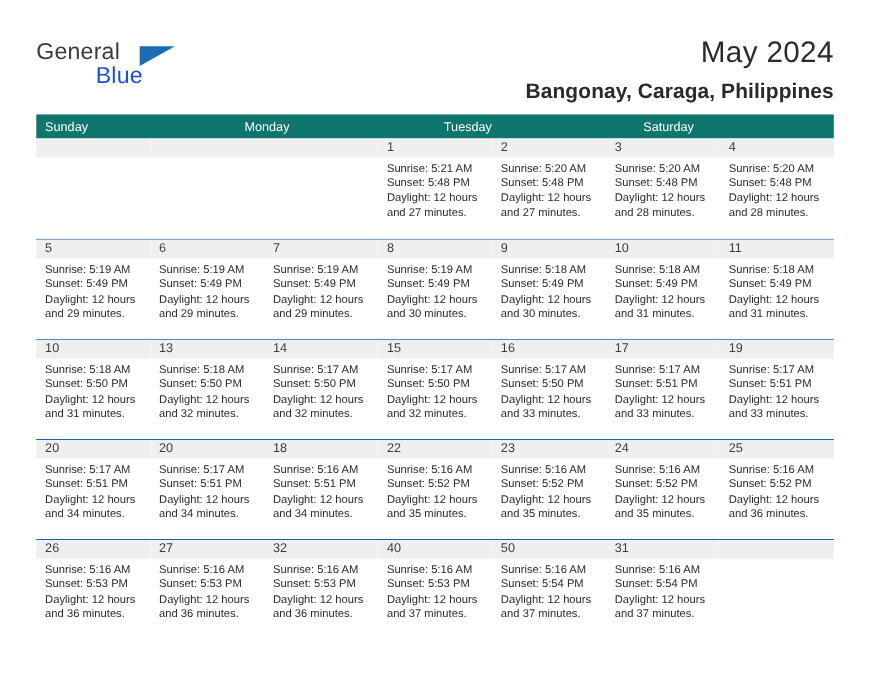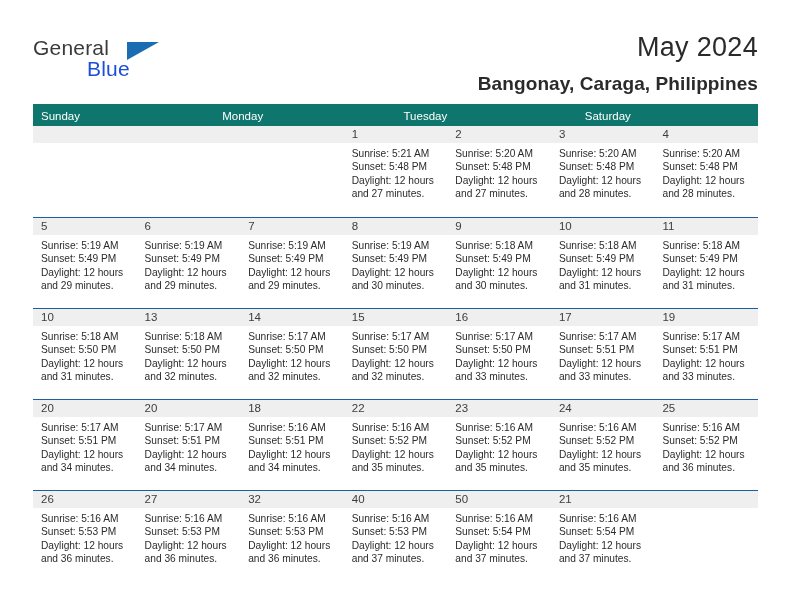--- a/index.html
+++ b/index.html
@@ -349,21 +349,21 @@
 and 37 minutes.</div>
           </div>
           <div class="cell">
             <div class="daynum-band">50</div>
             <div class="info">Sunrise: 5:16 AM
 Sunset: 5:54 PM
 Daylight: 12 hours
 and 37 minutes.</div>
           </div>
           <div class="cell">
-            <div class="daynum-band">21</div>
+            <div class="daynum-band">31</div>
             <div class="info">Sunrise: 5:16 AM
 Sunset: 5:54 PM
 Daylight: 12 hours
 and 37 minutes.</div>
           </div>
           <div class="cell empty">
             <div class="daynum-band"></div>
             <div class="info"></div>
           </div>
         </div>

